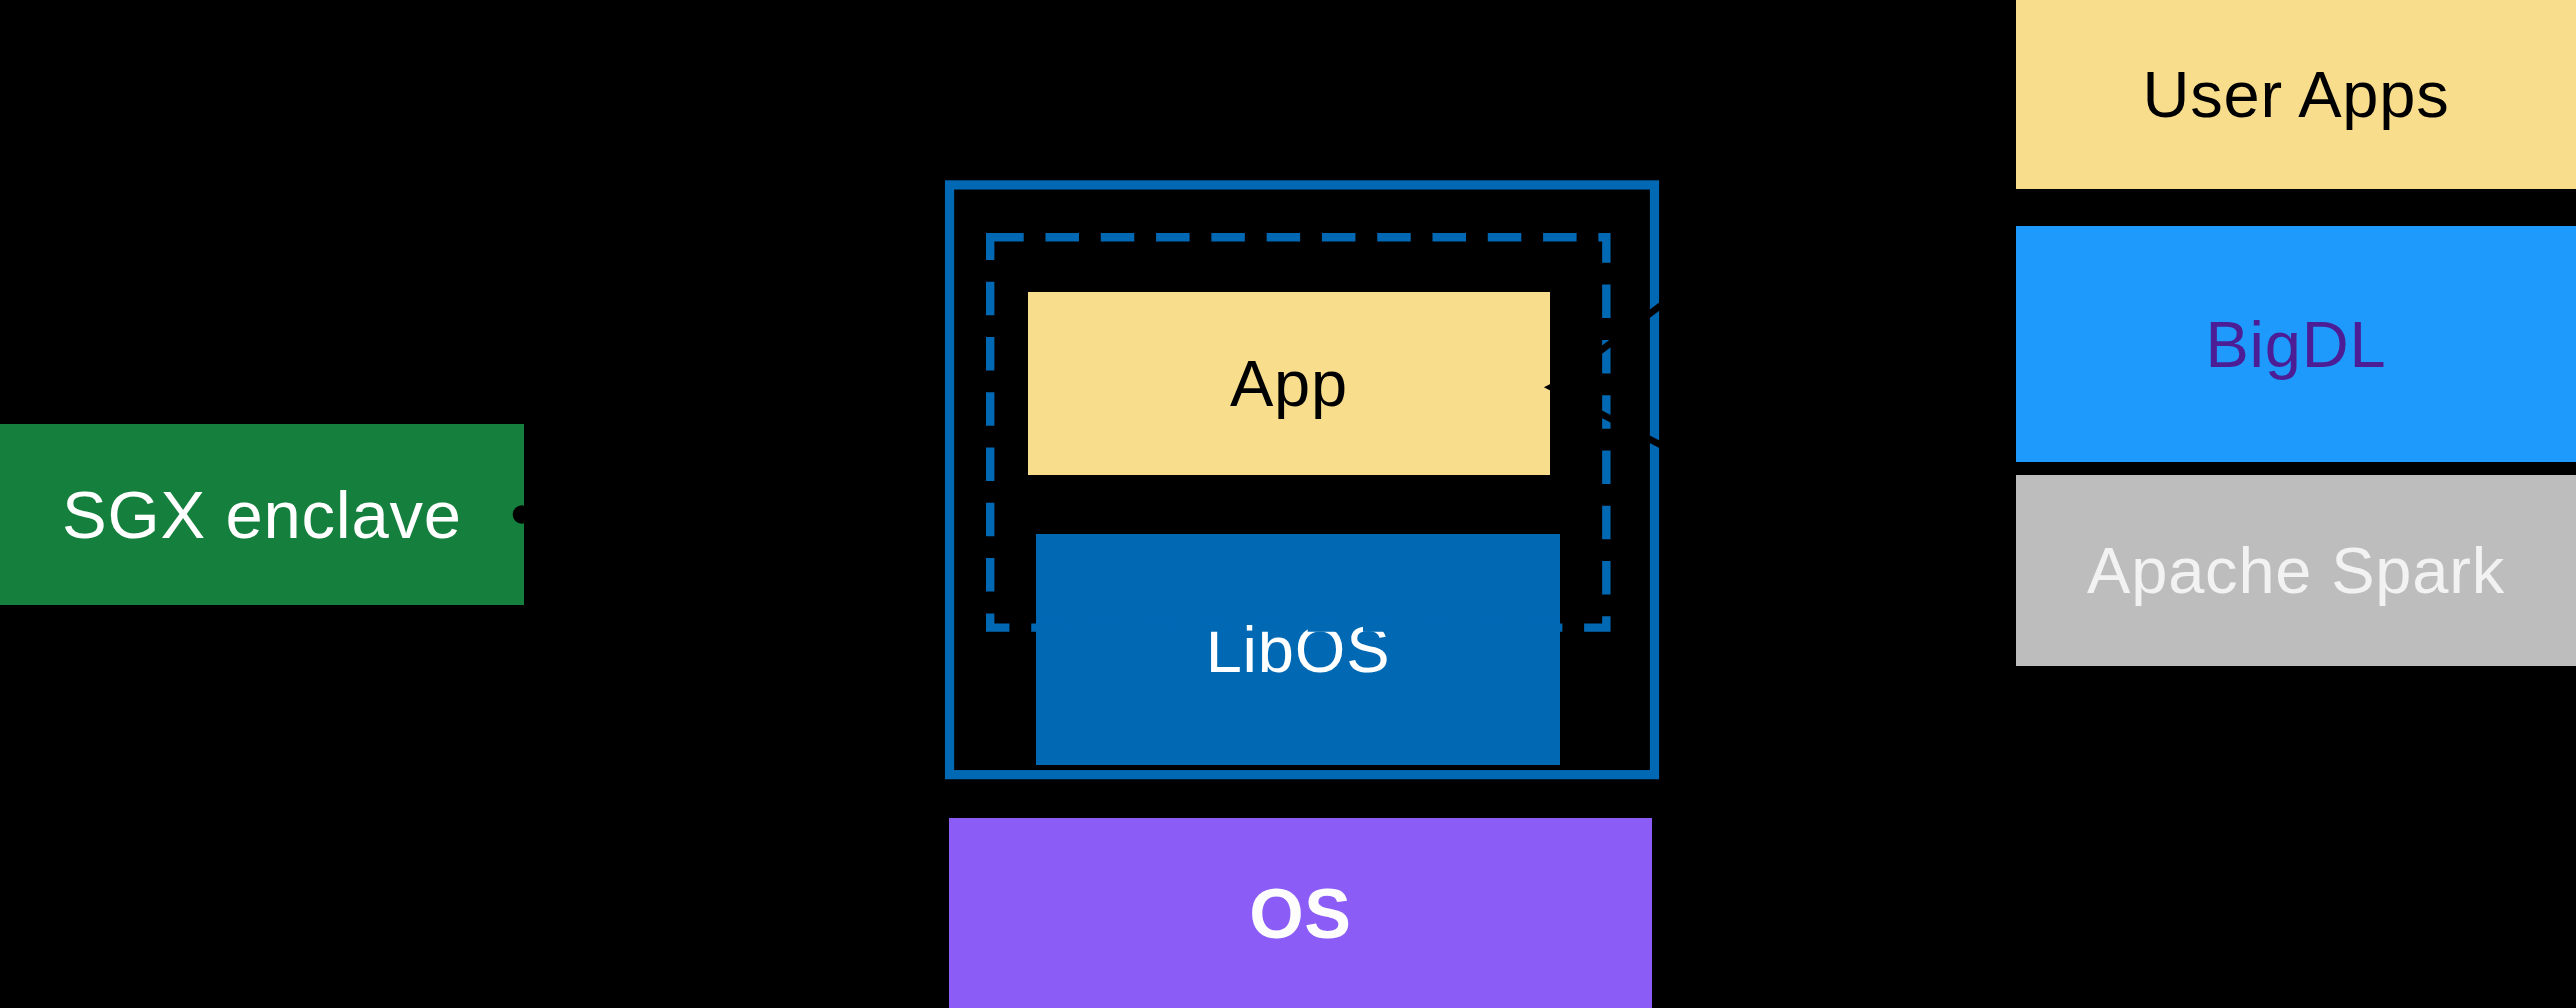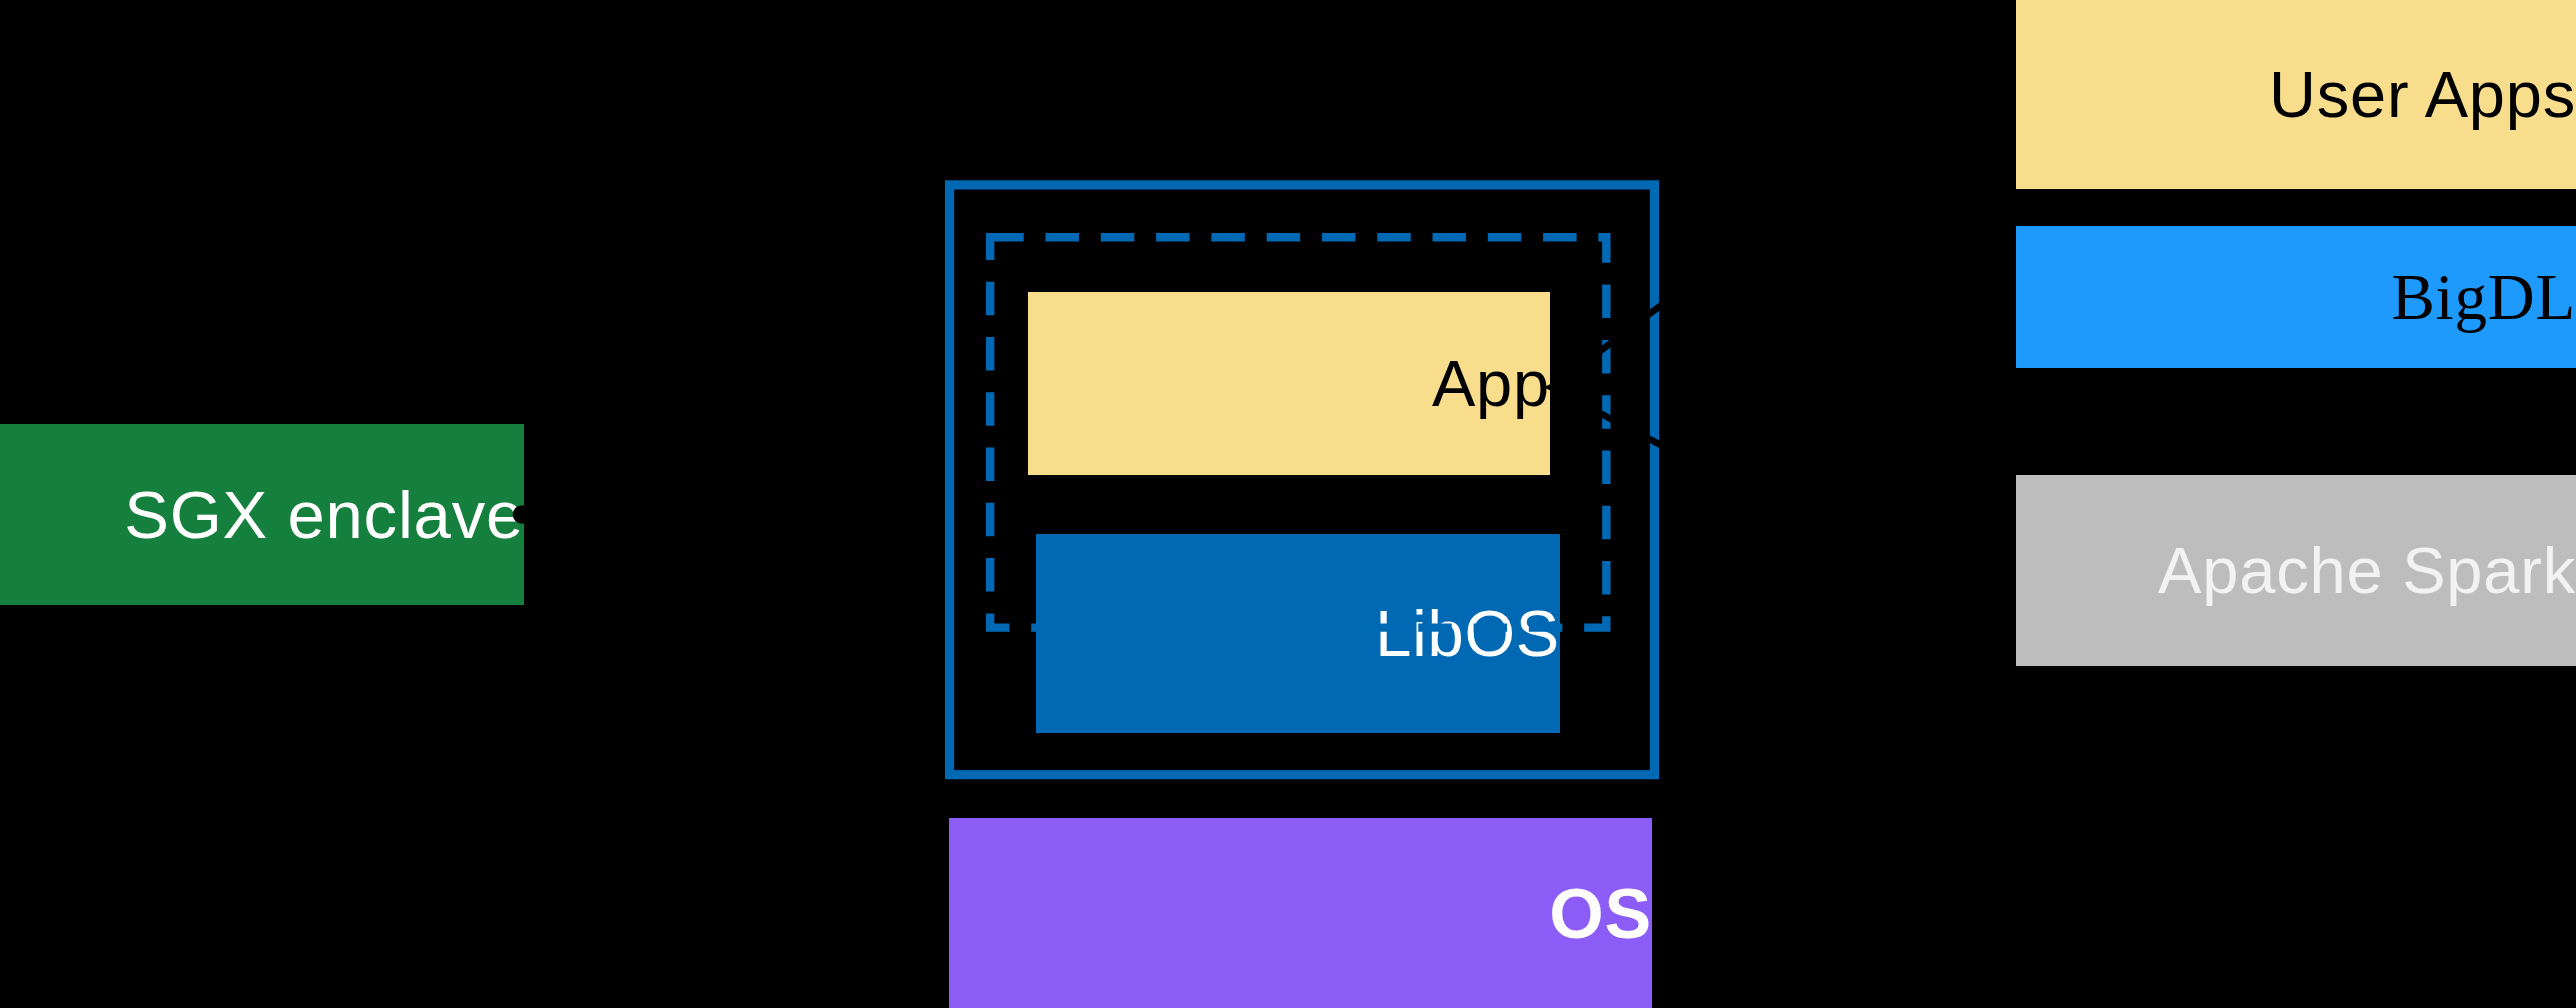--- a/index.html
+++ b/index.html
@@ -8,33 +8,33 @@
     width: 2576px;
     height: 1009px;
     background: #000;
     overflow: hidden;
     font-family: "Liberation Sans", sans-serif;
   }
   .box {
     position: absolute;
     display: flex;
     align-items: center;
-    justify-content: flex-end;
+    justify-content: center;
     font-size: 65px;
     letter-spacing: 0.8px;
   }
   
   .sgx        { left: 0;     top: 424px; width: 524px; height: 181px; color: #fff; font-size: 67px; }
   
   .app        { left: 1028px; top: 292px; width: 522px; height: 183px; color: #000; }
-  .libos      { left: 1036px; top: 534px; width: 524px; height: 199px; color: #fff; }
+  .libos      { left: 1036px; top: 534px; width: 524px; height: 231px; color: #fff; }
   .os         { left: 949px; top: 818px; width: 703px; height: 191px; color: #fdfdfd; font-weight: bold; font-size: 70px; }
   
   .user-apps  { left: 2016px; top: 0;     width: 560px; height: 189px; color: #000; }
-  .bigdl      { left: 2016px; top: 226px; width: 560px; height: 142px; color: #000000; font-family: Liberation Serif, serif; }
+  .bigdl      { left: 2016px; top: 226px; width: 560px; height: 236px; color: #4c1d95; }
   .spark      { left: 2016px; top: 475px; width: 560px; height: 191px; color: #f2f2f2; }
   .overlay {
     position: absolute;
     left: 0; top: 0;
     width: 2576px;
     height: 1009px;
     pointer-events: none;
   }
 </style>
 </head>

